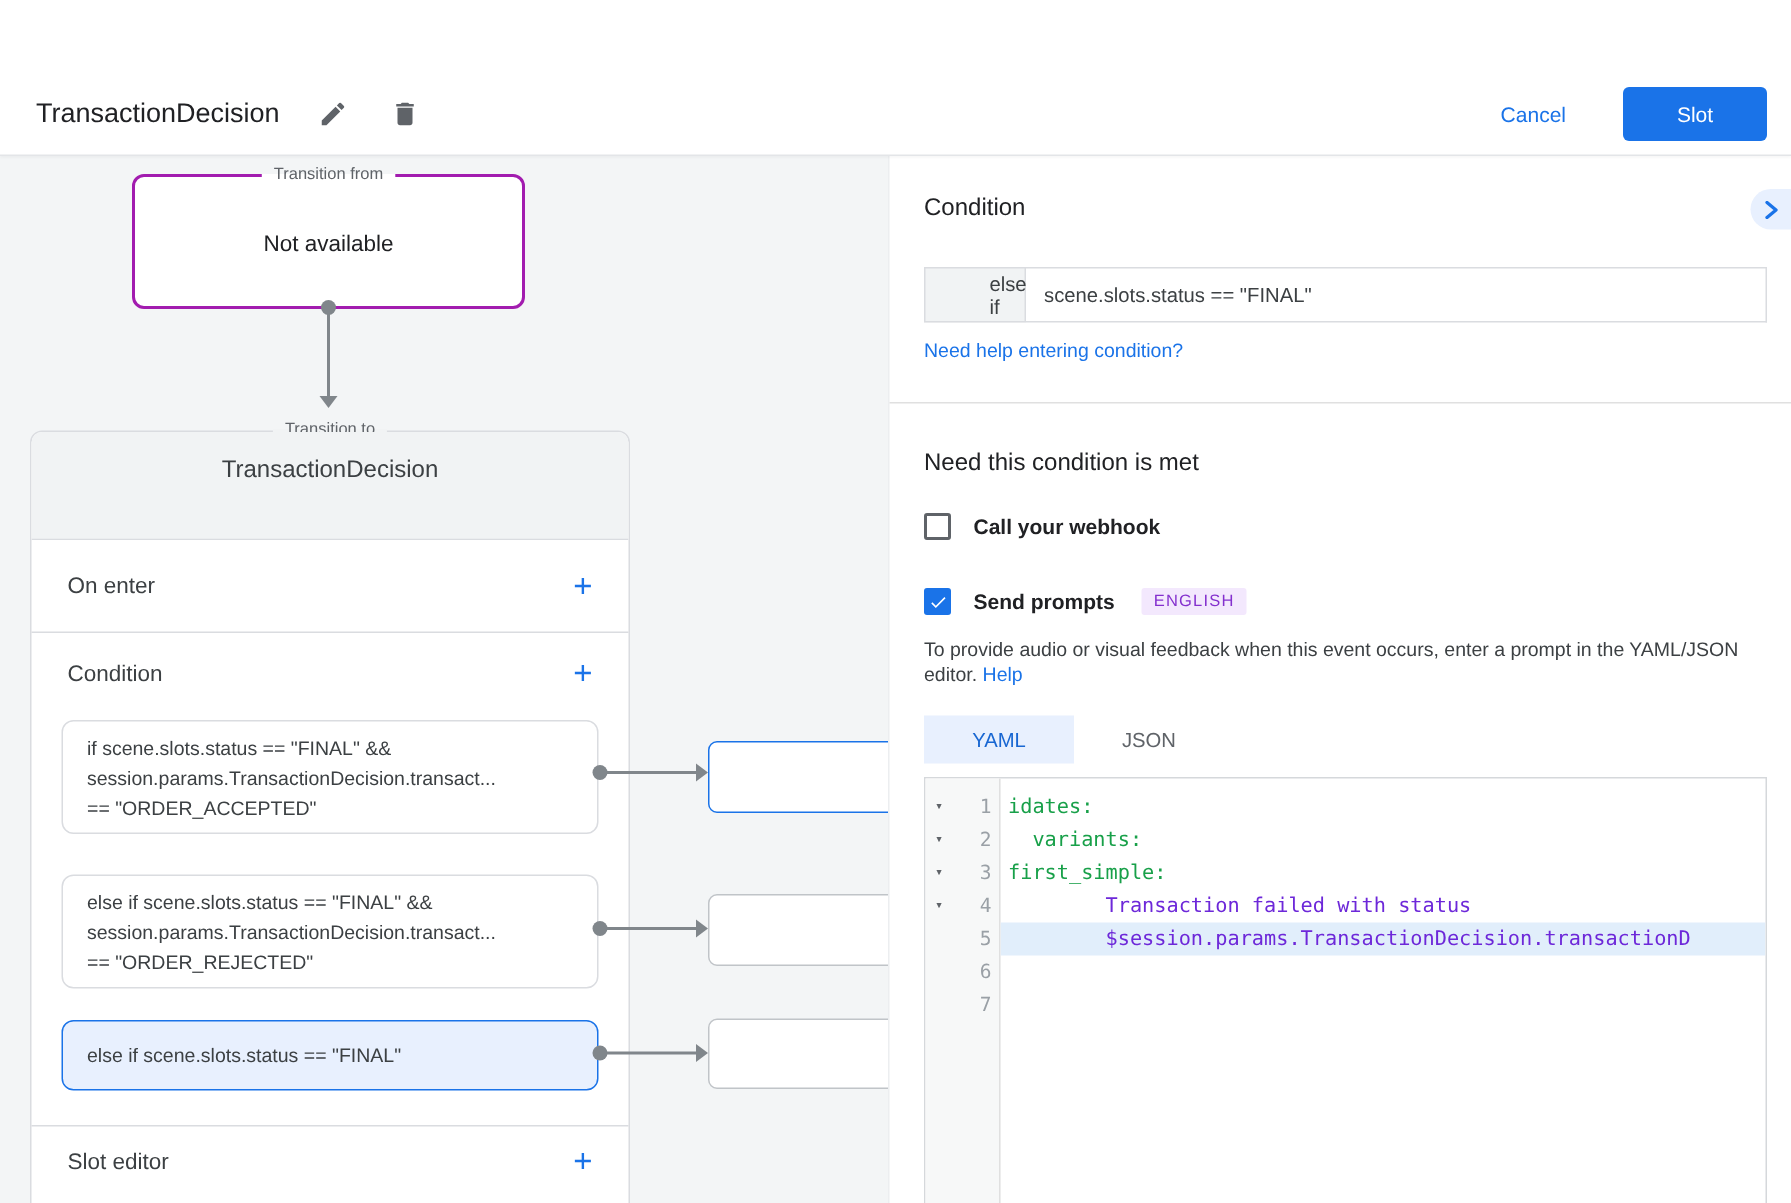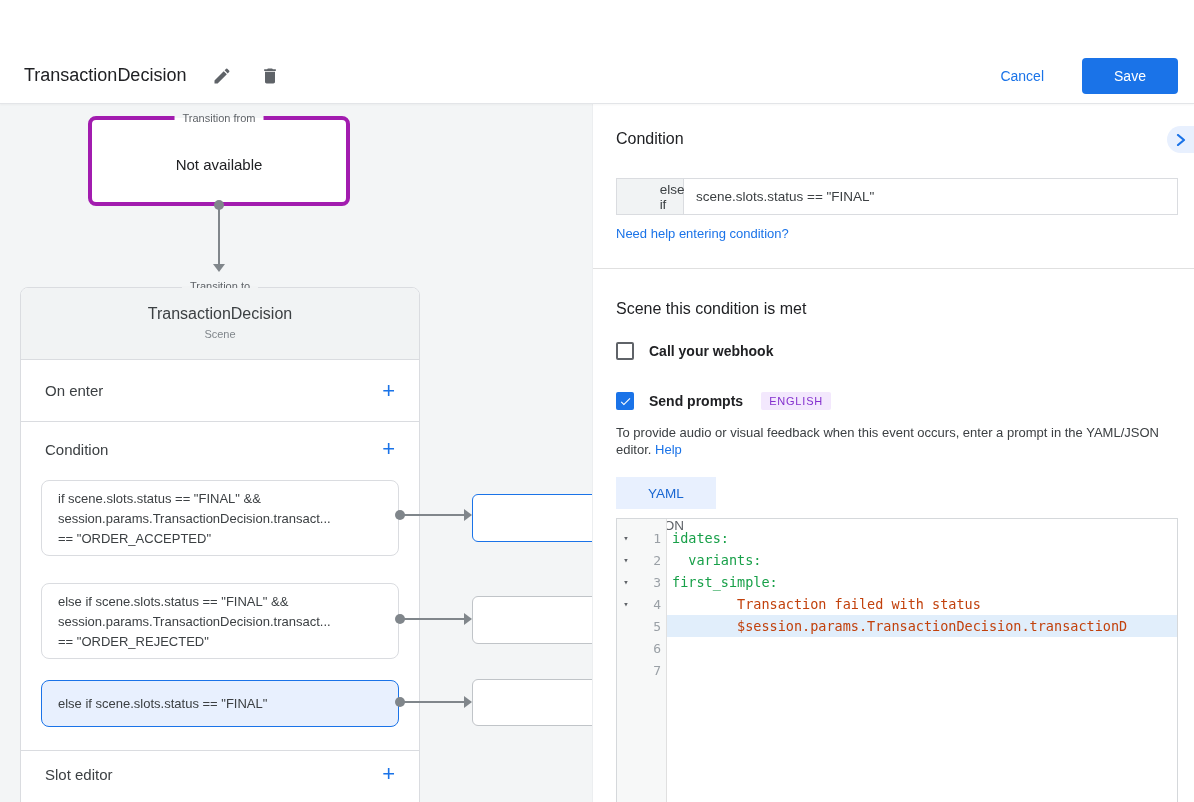--- a/index.html
+++ b/index.html
@@ -19,21 +19,21 @@
   .save { background:#1a73e8; color:#fff; font-size:14px; font-weight:500; border:none;
           border-radius:4px; width:96px; height:36px; cursor:pointer; font-family:inherit; }
 
   
   .diagram { position:absolute; left:0; top:56px; width:592px; height:746px;
              background:#f3f5f6; overflow:hidden; }
   .legend { position:absolute; top:-8px; left:50%; transform:translateX(-50%);
             font-size:11px; color:#5f6368; padding:0 8px; white-space:nowrap; }
 
   .tfrom { position:absolute; left:88px; top:12px; width:262px; height:90px;
-           background:#fff; border:4px solid #a21caf; border-radius:8px; }
+           background:#fff; border:2px solid #a21caf; border-radius:8px; }
   .tfrom .legend { background:linear-gradient(#f3f5f6 50%, #ffffff 50%); }
   .tfrom-value { position:absolute; left:0; right:0; top:36px; text-align:center;
                  font-size:15px; color:#202124; }
 
   .dot { position:absolute; width:10px; height:10px; border-radius:50%; background:#80868b; }
   .vline { position:absolute; width:2px; background:#80868b; }
   .hline { position:absolute; height:2px; background:#80868b; }
   .head-down { position:absolute; width:0; height:0;
                border-left:6px solid transparent; border-right:6px solid transparent;
                border-top:8px solid #80868b; }
@@ -96,80 +96,79 @@
   .cb-off { border:2px solid #5f6368; background:#fff; }
   .cb-on { background:#1a73e8; display:flex; align-items:center; justify-content:center; }
   .cb-label { margin-left:15px; font-size:14px; font-weight:700; color:#202124; }
   .badge { margin-left:18px; background:#f3e8fd; color:#8430ce; font-size:11px;
            font-weight:500; letter-spacing:.8px; padding:3px 8px; border-radius:2px; }
 
   .desc { position:absolute; left:23px; top:320px; width:566px; font-size:13px;
           color:#3c4043; line-height:17px; }
   .desc .link { color:#1a73e8; cursor:pointer; }
 
-  .tabs { position:absolute; left:23px; top:373px; display:flex;flex-direction:column; }
+  .tabs { position:absolute; left:23px; top:373px; display:flex; }
   .tab { width:100px; height:32px; display:flex; align-items:center; justify-content:center;
          font-size:13.5px; font-weight:500; cursor:pointer; }
   .tab-active { background:#e8f0fe; color:#1967d2; }
   .tab-idle { color:#5f6368; }
 
   .editor { position:absolute; left:23px; right:16px; top:414px; bottom:0;
             border:1px solid #d5d8db; border-bottom:none; display:flex;
             font-family:"DejaVu Sans Mono", monospace; font-size:13.5px; }
   .gutter { width:50px; background:#f7f8f8; border-right:1px solid #e0e0e0;
             padding-top:8px; flex:none; }
   .grow { height:22px; display:flex; align-items:center; }
   .fold { width:18px; text-align:center; font-size:9px; color:#5f6368; cursor:pointer; }
   .lnum { flex:1; text-align:right; padding-right:5px; color:#9aa0a6; font-size:13px; }
   .code { flex:1; padding-top:8px; overflow:hidden; cursor:text; }
   .cl { height:22px; line-height:22px; white-space:pre; padding-left:5px; color:#202124; }
   .cl-hl { background:#e1eefb; }
   .tok-key { color:#18a049; }
   .tok-meta { color:#aa3333; }
-  .tok-plain { color:#c2410c; }
+  .tok-plain { color:#6d28d9; }
 </style>
 </head>
 <body>
 
 <div class="app">
 
   <div class="topbar">
     <div class="title">TransactionDecision</div>
     <div class="tb-icon">
       <svg viewBox="0 0 24 24">
           <path d="M3 17.25V21h3.75L17.81 9.94l-3.75-3.75L3 17.25zM20.71 7.04c.39-.39.39-1.02 0-1.41l-2.34-2.34a.9959.9959 0 0 0-1.41 0l-1.83 1.83 3.75 3.75 1.83-1.83z"></path>
         </svg>
     </div>
     <div class="tb-icon">
       <svg viewBox="0 0 24 24">
           <path d="M6 19c0 1.1.9 2 2 2h8c1.1 0 2-.9 2-2V7H6v12zM19 4h-3.5l-1-1h-5l-1 1H5v2h14V4z"></path>
         </svg>
     </div>
     <div class="tb-spacer"></div>
     <div class="cancel">Cancel</div>
-    <button class="save">Save</button>
+    <button class="save">Slot</button>
   </div>
 
   <div class="diagram">
 
     <div class="tfrom">
       <div class="legend">Transition from</div>
       <div class="tfrom-value">Not available</div>
     </div>
 
     <div class="dot" style="left:214px; top:96px;"></div>
     <div class="vline" style="left:218px; top:105px; height:55px;"></div>
     <div class="head-down" style="left:213px; top:160px;"></div>
 
     <div class="tto">
       <div class="legend">Transition to</div>
 
       <div class="scene-head">
         <div class="scene-title">TransactionDecision</div>
-        <div class="scene-sub">Scene</div>
       </div>
 
       <div class="lrow row-onenter">
         <div class="lbl">On enter</div>
         <div class="plus">+</div>
       </div>
 
       <div class="lrow row-cond">
         <div class="lbl">Condition</div>
         <div class="plus">+</div>
@@ -228,21 +227,21 @@
 
     <div class="cond-row">
       <div class="cond-prefix">else if</div>
       <input class="cond-input" type="text" value="scene.slots.status == &quot;FINAL&quot;" style="">
     </div>
 
     <div class="help-link">Need help entering condition?</div>
 
     <div class="panel-div"></div>
 
-    <div class="h2 h2-met">Scene this condition is met</div>
+    <div class="h2 h2-met">Need this condition is met</div>
 
     <div class="cbrow cbrow1">
       <div class="cb cb-off"></div>
       <div class="cb-label">Call your webhook</div>
     </div>
 
     <div class="cbrow cbrow2">
       <div class="cb cb-on">
         <svg width="13" height="13" viewBox="0 0 24 24">
           <path d="M9 16.2L4.8 12l-1.4 1.4L9 19 21 7l-1.4-1.4L9 16.2z" fill="#fff"></path>

